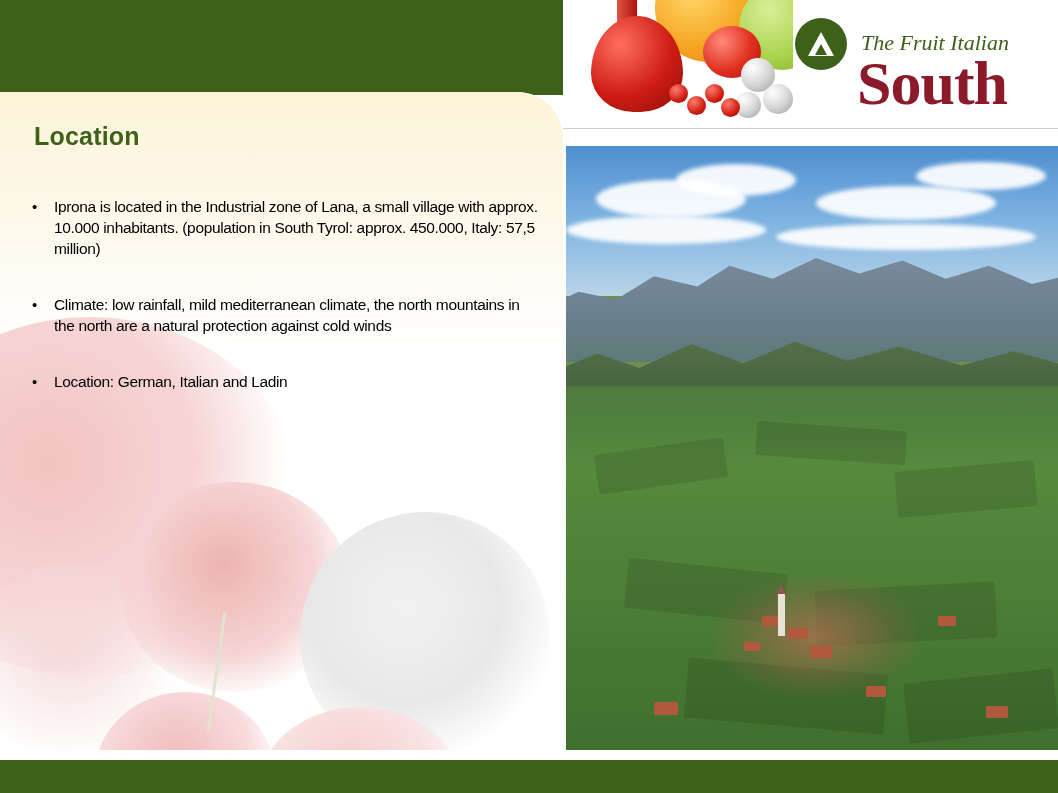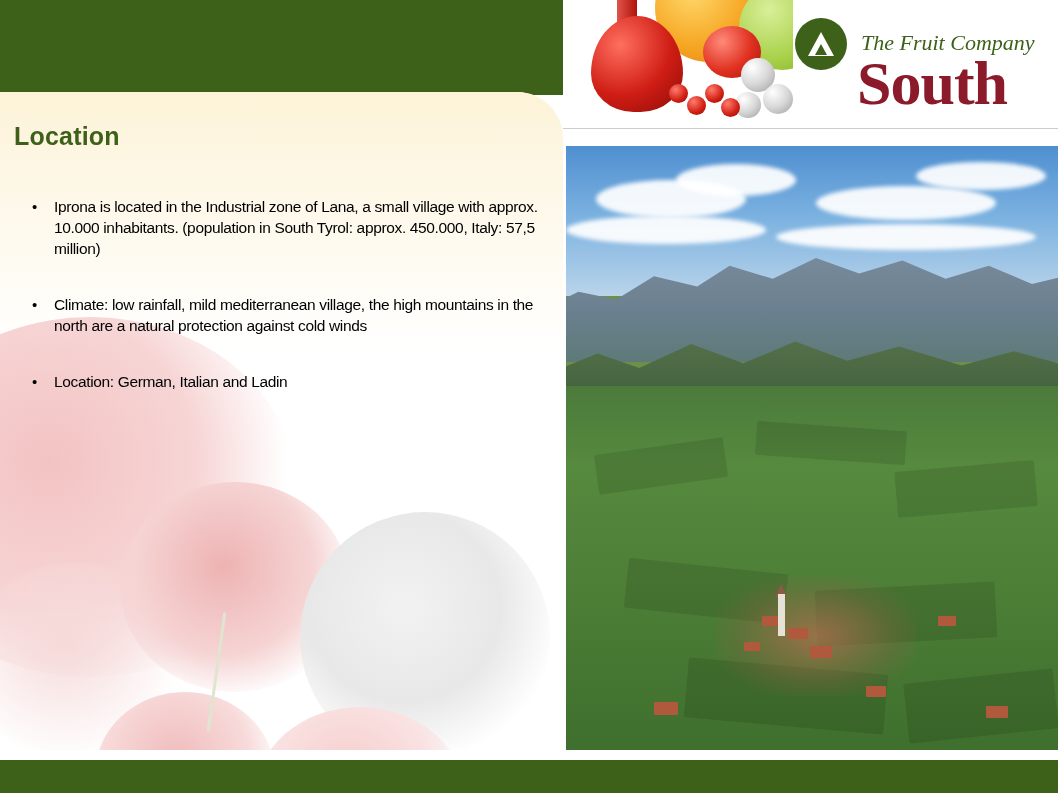--- a/index.html
+++ b/index.html
@@ -69,21 +69,21 @@
     left: 215px; top: 520px;
     width: 3px; height: 120px;
     background: #dfe5cf;
     transform: rotate(8deg);
     border-radius: 2px;
   }
 
   
   .slide-title {
     position: absolute;
-    left: 14px;
+    left: 34px;
     top: 122px;
     font-size: 25px;
     font-weight: bold;
     color: #3d6119;
     letter-spacing: 0.2px;
   }
 
   
   .bullets {
     position: absolute;
@@ -345,21 +345,21 @@
 
   <div class="bullets">
 
     <div class="bullet">
       <div class="dot">•</div>
       <div class="txt">Iprona is located in the Industrial zone of Lana, a small village with approx. 10.000 inhabitants. (population in South Tyrol: approx. 450.000, Italy: 57,5 million)</div>
     </div>
 
     <div class="bullet">
       <div class="dot">•</div>
-      <div class="txt">Climate: low rainfall, mild mediterranean village, the high mountains in the north are a natural protection against cold winds</div>
+      <div class="txt">Climate: low rainfall, mild mediterranean climate, the north mountains in the north are a natural protection against cold winds</div>
     </div>
 
     <div class="bullet">
       <div class="dot">•</div>
       <div class="txt">Location: German, Italian and Ladin</div>
     </div>
 
   </div>
 
   <div class="logo-block">
@@ -376,21 +376,21 @@
       <div class="berry b2"></div>
       <div class="berry b3"></div>
       <div class="berry b4"></div>
     </div>
 
     <div class="logo-text-wrap">
       <div class="logo-mark">
         <div class="tri"></div>
         <div class="tri-in"></div>
       </div>
-      <div class="logo-tagline">The Fruit Company</div>
+      <div class="logo-tagline">The Fruit Italian</div>
       <div class="logo-word">South</div>
     </div>
   </div>
 
   <div class="photo">
     <div class="sky"></div>
     <div class="cloud c1"></div>
     <div class="cloud c2"></div>
     <div class="cloud c3"></div>
     <div class="cloud c4"></div>

